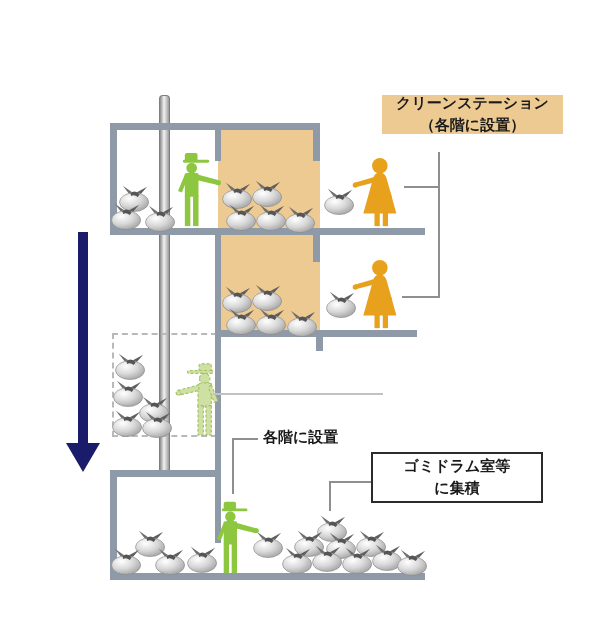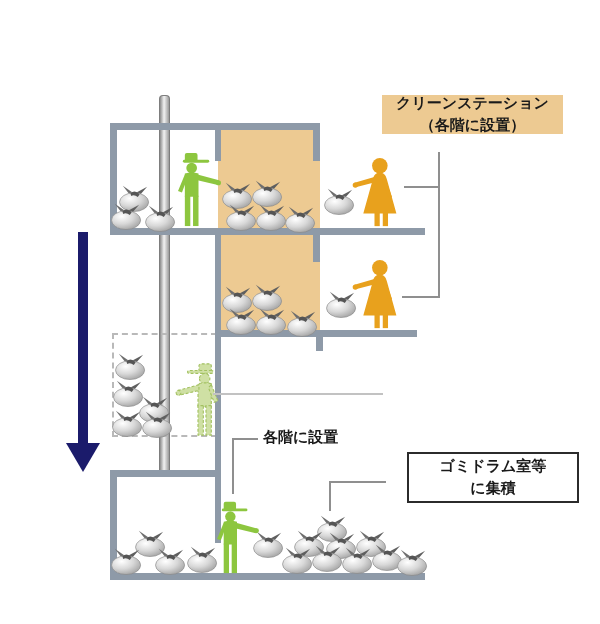--- a/index.html
+++ b/index.html
@@ -307,19 +307,19 @@
   <div class="leader light" style="left:213px;top:393px;width:170px;height:2px;"></div>
   <div class="leader" style="left:329px;top:481px;width:57px;height:2px;"></div>
   <div class="leader" style="left:329px;top:481px;width:2px;height:30px;"></div>
   <div class="leader" style="left:232px;top:438px;width:26px;height:2px;"></div>
   <div class="leader" style="left:232px;top:438px;width:2px;height:56px;"></div>
 
   <div class="callout tanbox" style="left:382px;top:95px;width:181px;height:39px;">
     <span>クリーンステーション</span>
     <span>（各階に設置）</span>
   </div>
-  <div class="callout whitebox" style="left:407px;top:452px;width:172px;height:51px;">
+  <div class="callout whitebox" style="left:371px;top:452px;width:172px;height:51px;">
     <span>ゴミドラム室等</span>
     <span>に集積</span>
   </div>
   <div class="plainlabel" style="left:263px;top:428px;">各階に設置</div>
 
 </div>
 
 </body></html>

